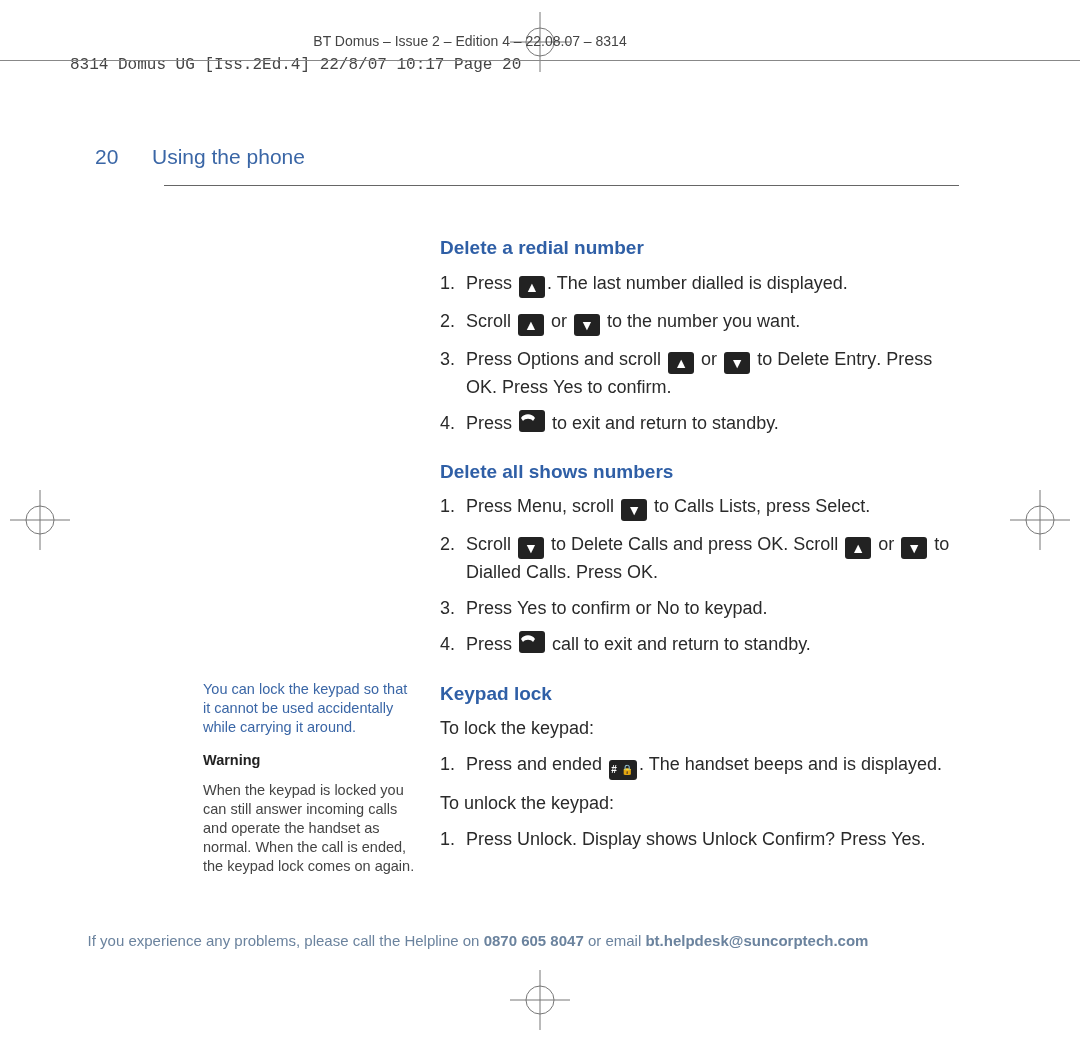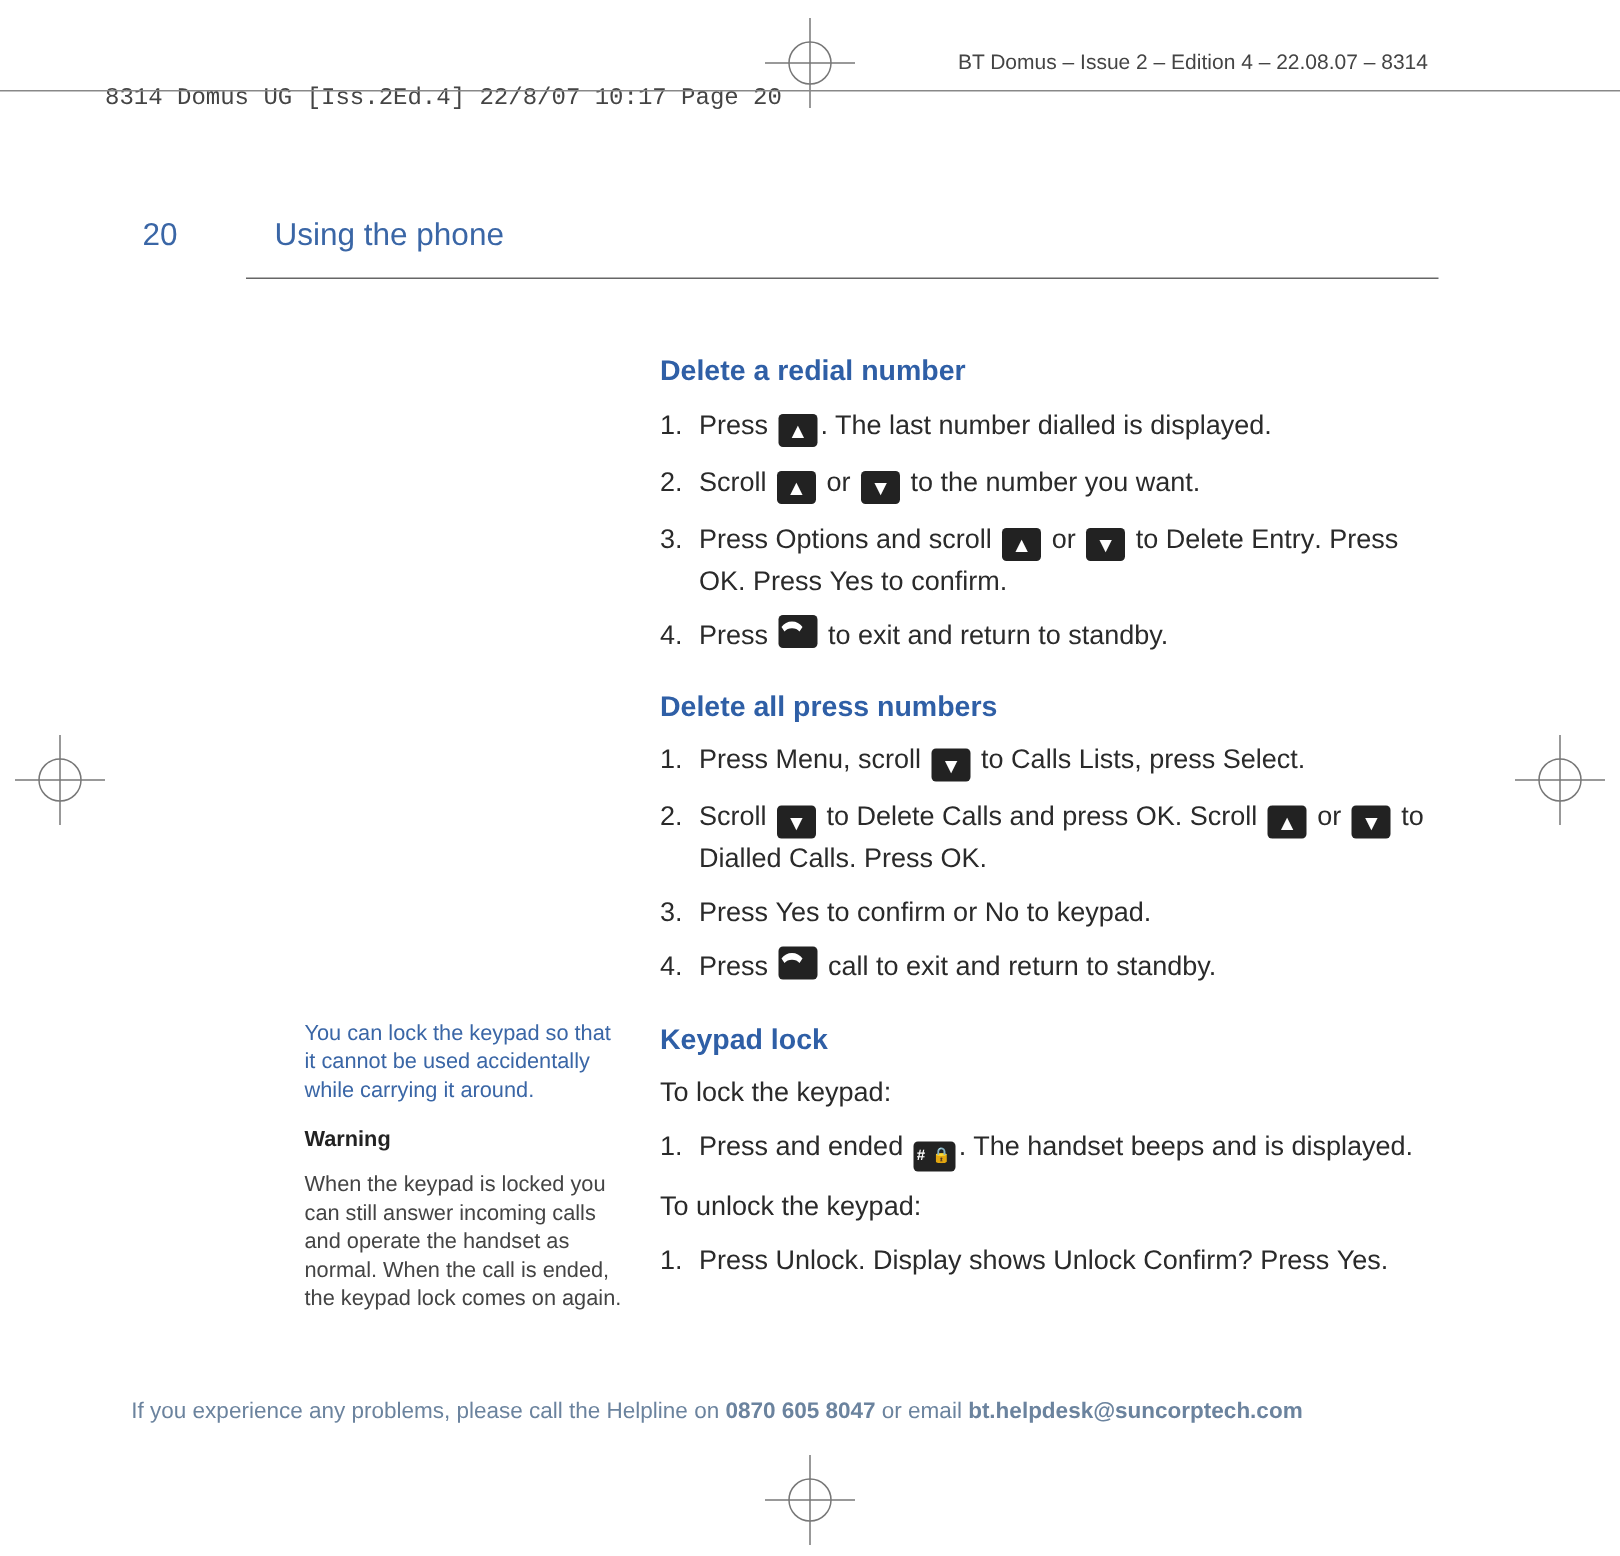--- a/index.html
+++ b/index.html
@@ -19,44 +19,43 @@
     font-family: "Courier New", monospace;
     font-size: 16px;
     color: #444;
     margin-top: 40px;
   }
   .running-head {
     position: absolute;
     top: 33px;
     left: 0;
     width: 940px;
-    text-align: right;
+    text-align: center;
     font-size: 14px;
     color: #444;
-    padding-left: 12px;
   }
   .top-rule {
     position: absolute;
     top: 60px;
     left: 0;
     width: 1080px;
     height: 1px;
     background: #888;
   }
   .page-num {
     position: absolute;
     top: 145px;
     left: 95px;
     font-size: 21px;
     color: #3a66a6;
   }
   .page-title {
     position: absolute;
     top: 145px;
-    left: 183px;
+    left: 152px;
     font-size: 21px;
     color: #3a66a6;
   }
   .title-rule {
     position: absolute;
     top: 185px;
     left: 164px;
     width: 795px;
     height: 1px;
     background: #666;
@@ -189,21 +188,21 @@
     <span>Press </span><span class="ui">Options</span><span> and scroll </span><span class="key">▲</span><span> or </span><span class="key">▼</span><span> to </span><span class="ui">Delete Entry</span><span>. Press </span><span class="ui">OK.</span><span> Press </span><span class="ui">Yes</span><span> to confirm.</span>
   </div>
 
   <div class="row">
     <span class="num">4.</span>
     <span>Press </span><span class="key key-hang"><svg width="18" height="14" viewBox="0 0 18 14">
           <path d="M2 8 C5 3 13 3 16 8 L14 11 C12 8 6 8 4 11 Z" fill="#fff"></path>
         </svg></span><span> to exit and return to standby.</span>
   </div>
 
-  <h3>Delete all press numbers</h3>
+  <h3>Delete all shows numbers</h3>
 
   <div class="row">
     <span class="num">1.</span>
     <span>Press </span><span class="ui">Menu</span><span>, scroll </span><span class="key">▼</span><span> to </span><span class="ui">Calls Lists</span><span>, press </span><span class="ui">Select</span><span>.</span>
   </div>
 
   <div class="row">
     <span class="num">2.</span>
     <span>Scroll </span><span class="key">▼</span><span> to </span><span class="ui">Delete Calls</span><span> and press </span><span class="ui">OK.</span><span> Scroll </span><span class="key">▲</span><span> or </span><span class="key">▼</span><span> to </span><span class="ui">Dialled Calls</span><span>. Press </span><span class="ui">OK.</span>
   </div>

